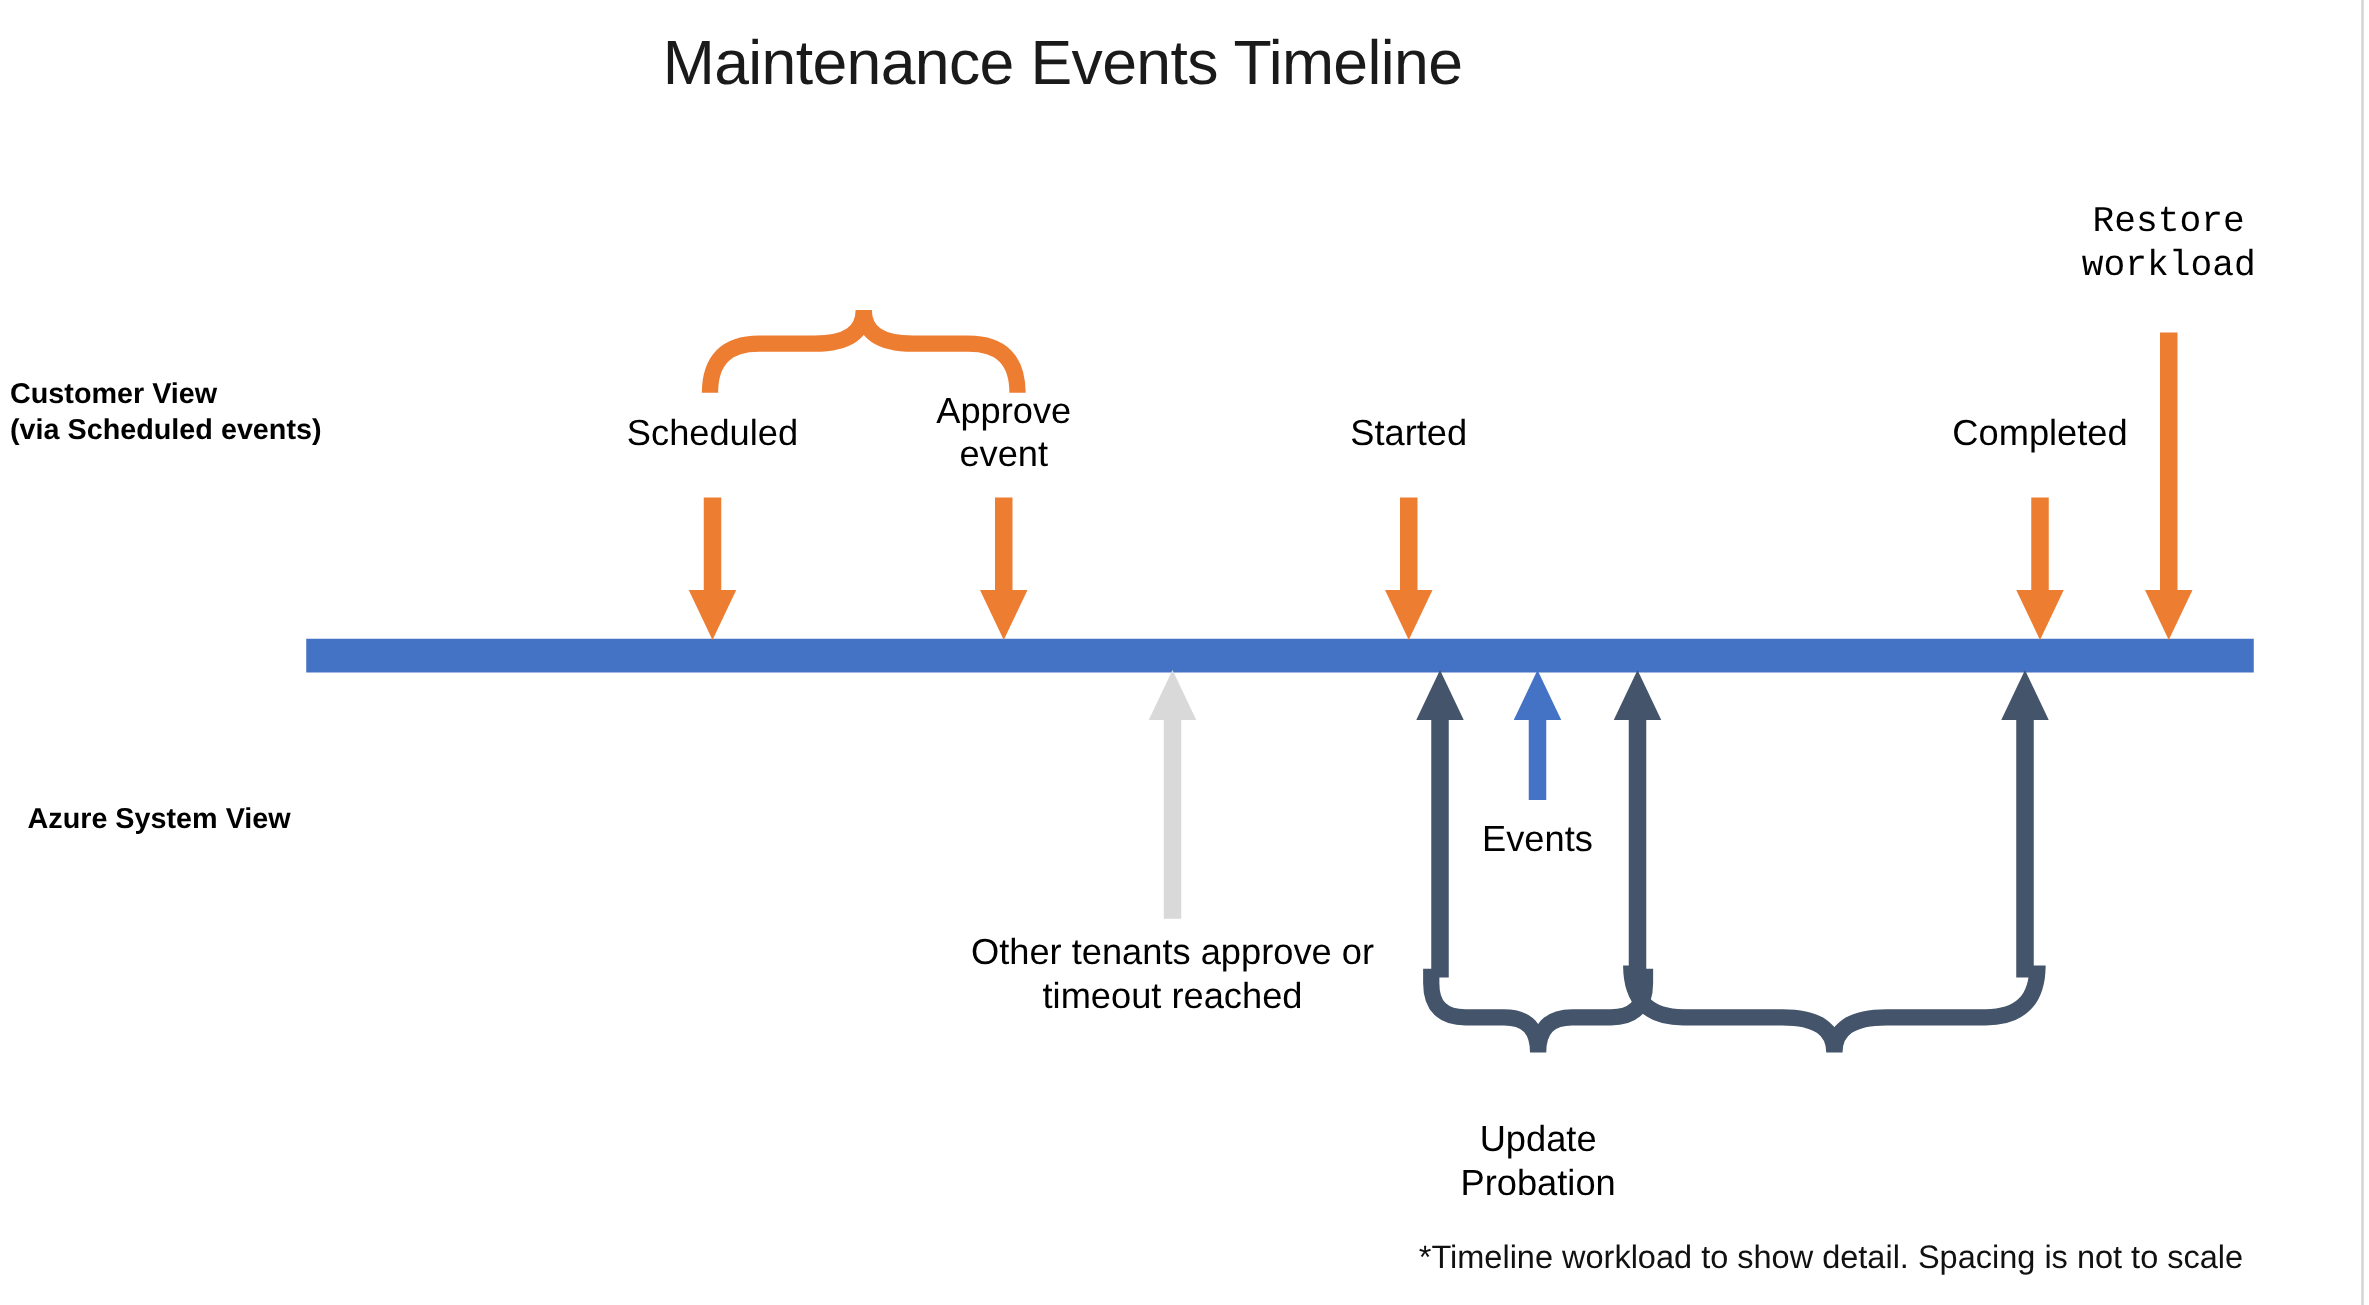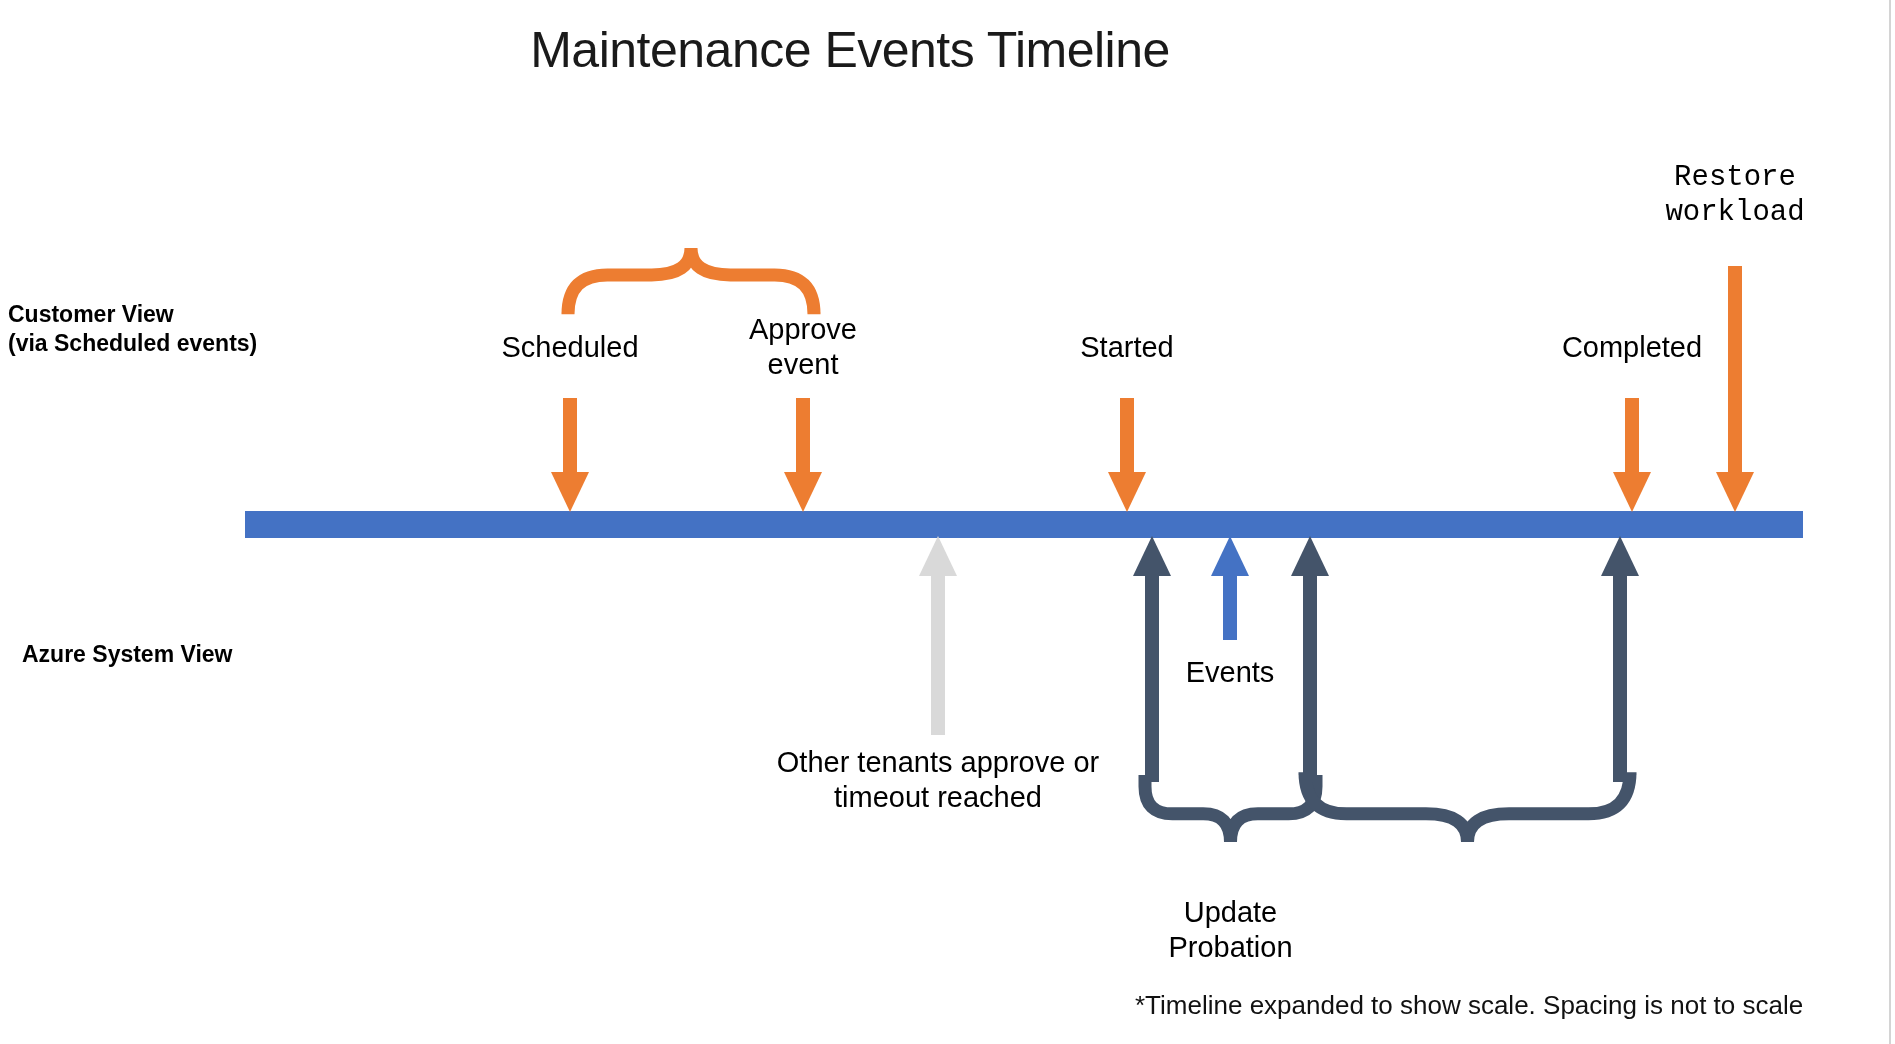--- a/index.html
+++ b/index.html
@@ -130,15 +130,15 @@
       <div class="arrow arrow-up" style="left: 1280px; top: 536px; width: 60px; height: 246px;">
         <div class="head" style="border-bottom: 40px solid rgb(68, 84, 106);"></div>
         <div class="shaft" style="height: 208px; background: rgb(68, 84, 106);"></div>
       </div>
       <div class="arrow arrow-up" style="left: 1590px; top: 536px; width: 60px; height: 246px;">
         <div class="head" style="border-bottom: 40px solid rgb(68, 84, 106);"></div>
         <div class="shaft" style="height: 208px; background: rgb(68, 84, 106);"></div>
       </div>
     </div>
 
-  <div class="footnote" id="footnote" style="left: 1135px; top: 990px;">*Timeline expanded to show scale. Spacing is not to scale</div>
+  <div class="footnote" id="footnote" style="left: 1135px; top: 990px;">*Timeline workload to show detail. Spacing is not to scale</div>
 
 </div>
 
 </body></html>

